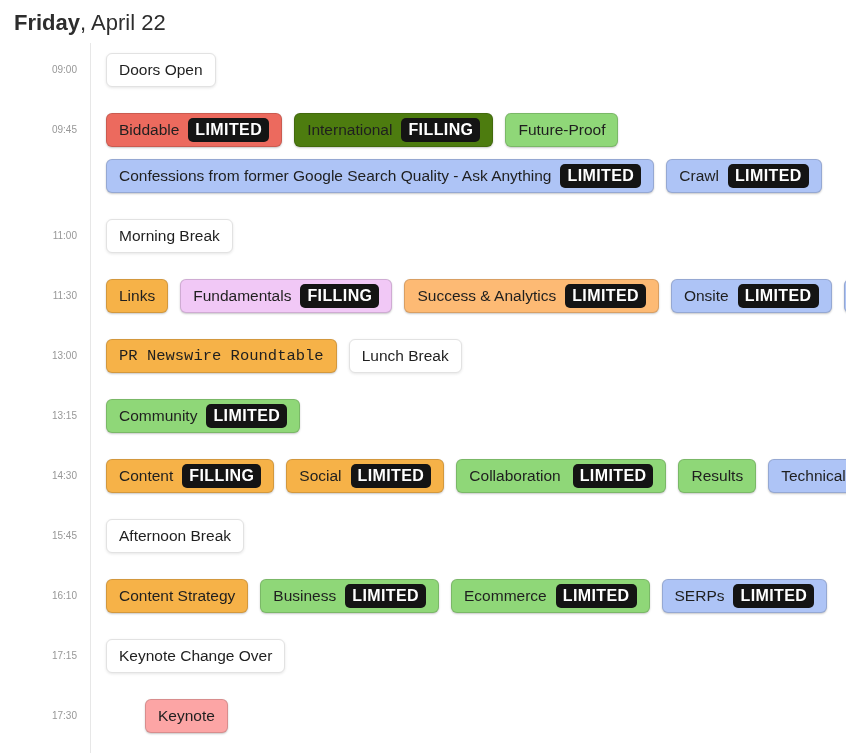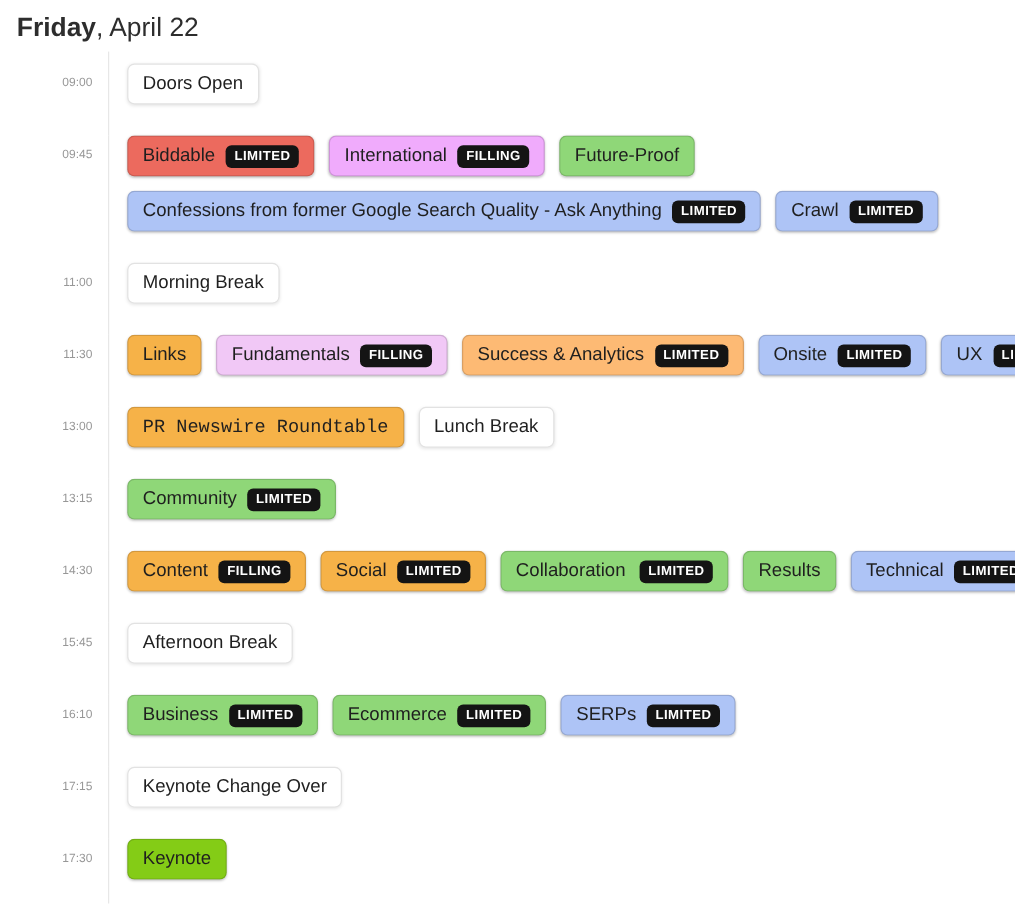--- a/index.html
+++ b/index.html
@@ -75,21 +75,21 @@
     cursor: default;
   }
   .chip--white {
     background: #ffffff;
     border: 1px solid #e2e2e2;
     box-shadow: 0 1px 3px rgba(0,0,0,0.10);
   }
   .badge {
     background: var(--c-badge-bg);
     color: var(--c-badge-text);
-    font-size: 11px;
+    font-size: 16px;
     font-weight: 700;
     letter-spacing: 0.4px;
     line-height: 1;
     padding: 4px 7px;
     border-radius: 5px;
   }
 </style>
 </head>
 <body>
 
@@ -109,21 +109,21 @@
         </div>
   </div>
       <div class="row">
     <div class="time-cell">09:45</div>
     <div class="row-content">
           <div class="chip-line">
             <div class="chip" style="background: rgb(236, 106, 94);">
     <span>Biddable</span>
     <span class="badge">LIMITED</span>
   </div>
-            <div class="chip" style="background: #f0abfc;">
+            <div class="chip" style="background: #4d7c0f;">
     <span>International</span>
     <span class="badge">FILLING</span>
   </div>
             <div class="chip" style="background: rgb(143, 215, 120);">
     <span>Future-Proof</span>
 
   </div>
           </div>
           <div class="chip-line">
             <div class="chip" style="background: rgb(174, 196, 246);">
@@ -236,20 +236,24 @@
     <span>Afternoon Break</span>
 
   </div>
           </div>
         </div>
   </div>
       <div class="row">
     <div class="time-cell">16:10</div>
     <div class="row-content">
           <div class="chip-line">
+            <div class="chip" style="background: rgb(246, 178, 72);">
+    <span>Content Strategy</span>
+
+  </div>
             <div class="chip" style="background: rgb(143, 215, 120);">
     <span>Business</span>
     <span class="badge">LIMITED</span>
   </div>
             <div class="chip" style="background: rgb(143, 215, 120);">
     <span>Ecommerce</span>
     <span class="badge">LIMITED</span>
   </div>
             <div class="chip" style="background: rgb(174, 196, 246);">
     <span>SERPs</span>
@@ -266,21 +270,21 @@
     <span>Keynote Change Over</span>
 
   </div>
           </div>
         </div>
   </div>
       <div class="row">
     <div class="time-cell">17:30</div>
     <div class="row-content">
           <div class="chip-line">
-            <div class="chip" style="background: #84cc16;">
+            <div class="chip" style="background: #fca5a5; margin-left: 39px;">
     <span>Keynote</span>
 
   </div>
           </div>
         </div>
   </div>
     </div>
 </div>
 
 </body></html>

